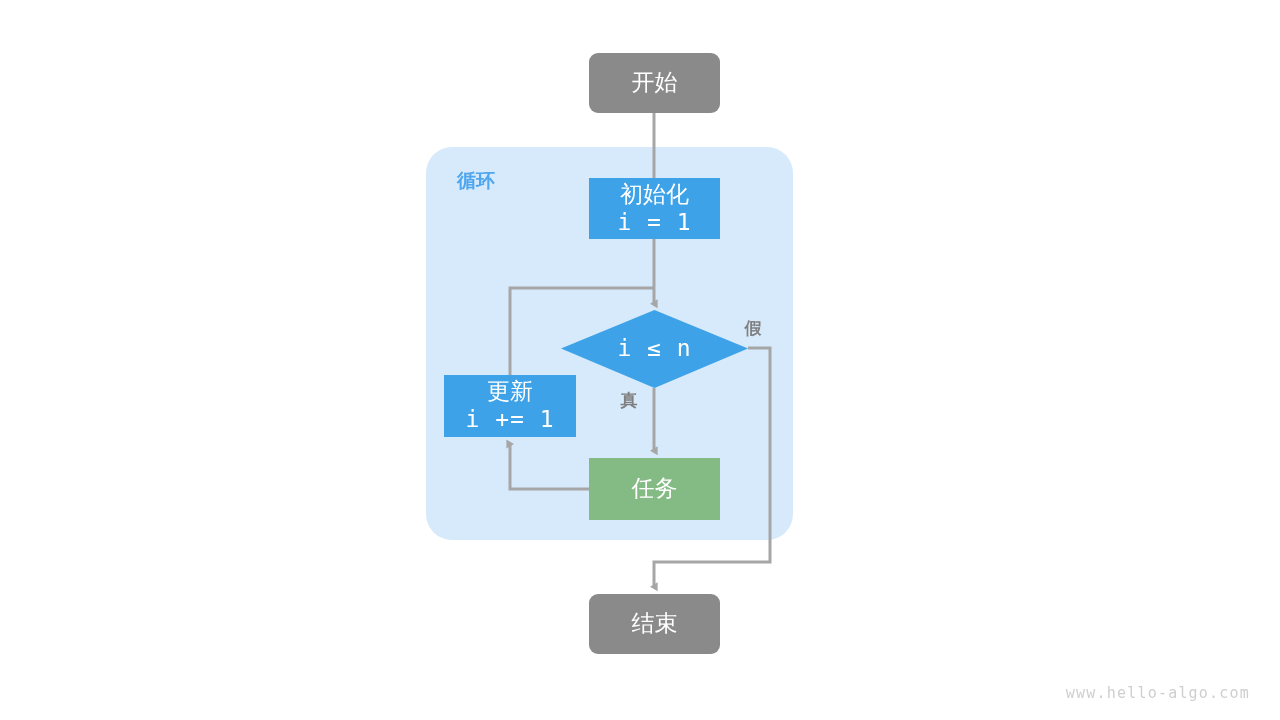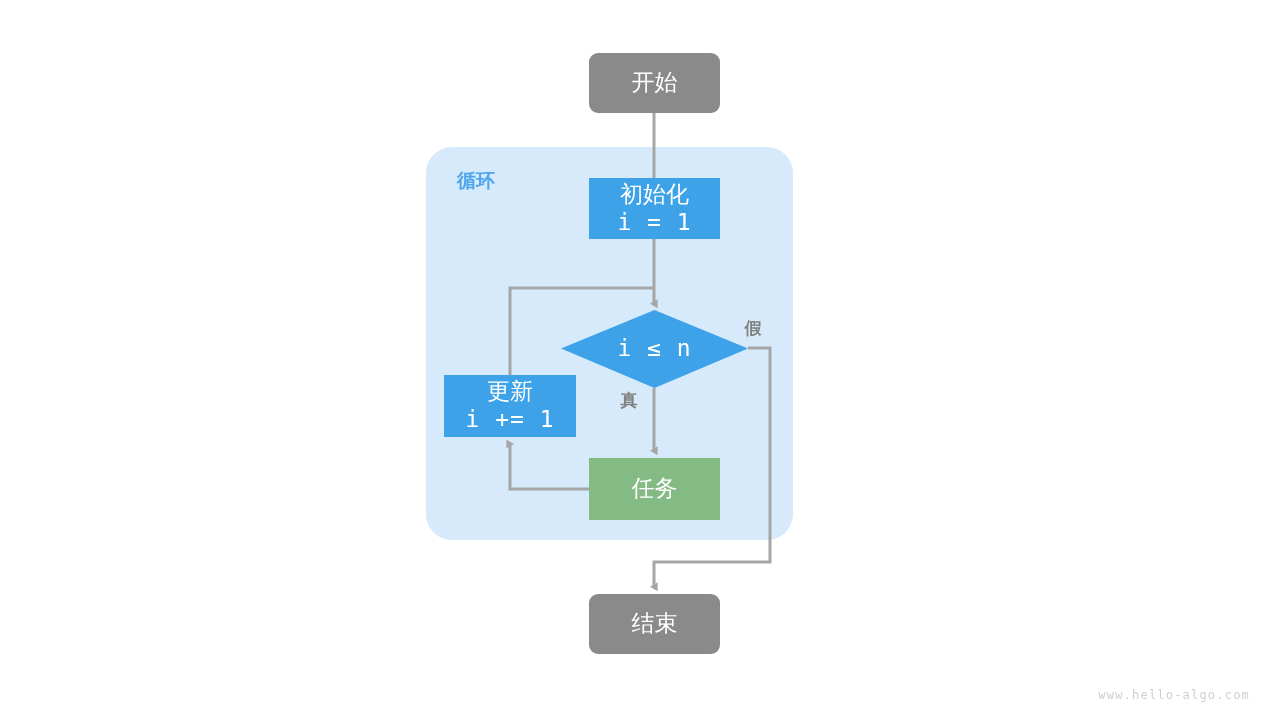--- a/index.html
+++ b/index.html
@@ -52,21 +52,21 @@
     font-weight: bold;
     text-anchor: middle;
     dominant-baseline: middle;
     user-select: none;
   }
   .watermark {
     position: absolute;
     right: 30px;
     bottom: 18px;
     font-family: "DejaVu Sans Mono", "Liberation Mono", monospace;
-    font-size: 12px;
+    font-size: 15px;
     letter-spacing: 1.2px;
     color: #cfcfcf;
     user-select: none;
   }
   .flow-line {
     stroke: #a6a6a6;
     stroke-width: 3;
     fill: none;
   }
 </style>

